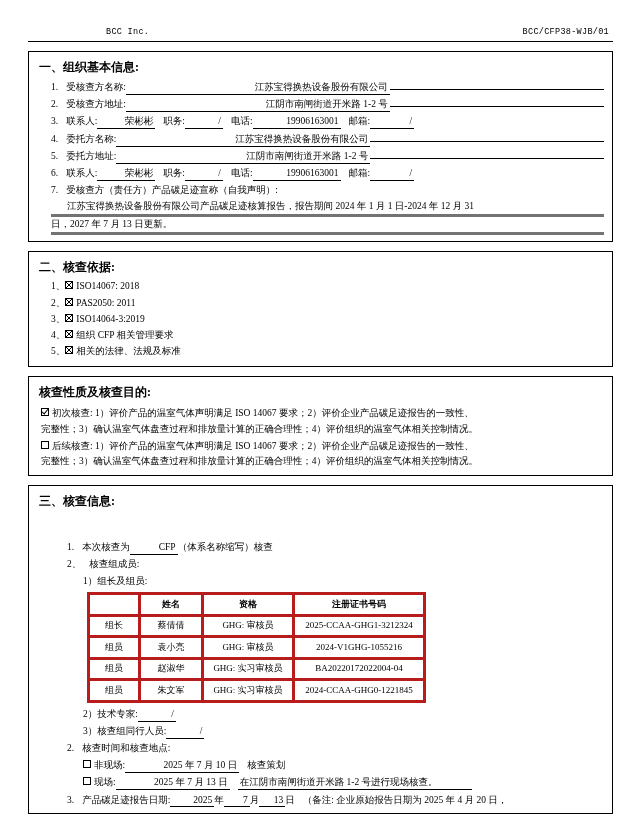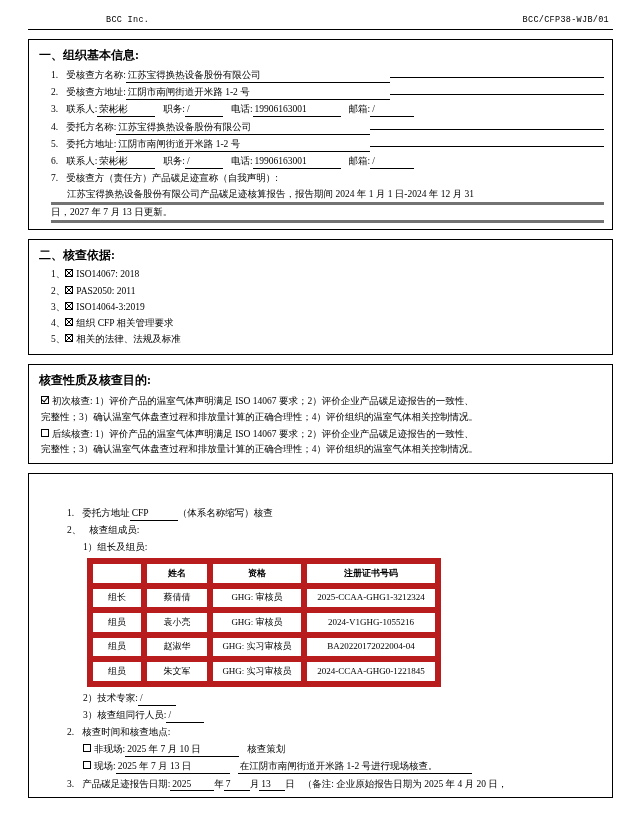--- a/index.html
+++ b/index.html
@@ -14,21 +14,21 @@
     color: #000;
     font-size: 9.5px;
     line-height: 1.5;
     position: relative;
     overflow: hidden;
   }
   .page {
     width: 641px;
     height: 828px;
     box-sizing: border-box;
-    padding: 14px 28px 0 28px;
+    padding: 26px 28px 0 28px;
     position: relative;
   }
   
   .hdr {
     display: flex;
     justify-content: space-between;
     align-items: flex-end;
     font-family: "Liberation Mono", "DejaVu Sans Mono", monospace;
     font-size: 8.5px;
     letter-spacing: 0.3px;
@@ -57,21 +57,21 @@
     padding: 1.2px 0;
     white-space: nowrap;
   }
   .indent1 { padding-left: 14px; }
   .indent2 { padding-left: 30px; }
   .indent3 { padding-left: 46px; }
   .lbl { flex: none; }
   .ul {
     border-bottom: 1px solid #000;
     display: inline-block;
-    text-align: left;
+    text-align: right;
     padding: 0 2px;
     line-height: 1.25;
   }
   .ul-left { text-align: left; }
   .fill { flex: 1 1 auto; border-bottom: 1px solid #000; }
   .gap { display: inline-block; width: 8px; }
 
   
   .cb {
     display: inline-block;
@@ -117,21 +117,21 @@
     padding-bottom: 0px;
   }
 
   
   table.audit {
     border-collapse: collapse;
     margin: 3px 0 3px 50px;
     font-size: 9px;
   }
   table.audit th, table.audit td {
-    border: 6px solid #b91c1c;
+    border: 3px solid #b91c1c;
     padding: 2.5px 5px;
     text-align: center;
     white-space: nowrap;
   }
   table.audit th { font-weight: bold; }
   td.role { width: 38px; }
   td.nm { width: 50px; margin-left: 25px; }
   td.qual { width: 78px; text-align: center; }
   td.cert { width: 118px; border-radius: 6px; }
 
@@ -269,25 +269,26 @@
     <div style="padding-left:4px; margin-top:2px;">
       <div class="row" style="white-space:normal;">
         <span class="cb"></span>
         <span>后续核查: 1）评价产品的温室气体声明满足 ISO 14067 要求；2）评价企业产品碳足迹报告的一致性、</span>
       </div>
       <div style="padding-left:0px;">完整性；3）确认温室气体盘查过程和排放量计算的正确合理性；4）评价组织的温室气体相关控制情况。</div>
     </div>
   </div>
 
   <div class="box" style="padding-bottom:4px;">
+    <div class="sec-title">三、核查信息:</div>
 
     <div class="row indent2">
       <span class="lbl">1.</span>
       <span class="gap"></span>
-      <span class="lbl">委托方地址</span>
+      <span class="lbl">本次核查为</span>
       <span class="ul" style="min-width:44px;margin-top:28px;">CFP</span>
       <span class="lbl">（体系名称缩写）核查</span>
     </div>
 
     <div class="row indent2">
       <span class="lbl">2、</span>
       <span class="gap"></span>
       <span class="lbl">核查组成员:</span>
     </div>
 

